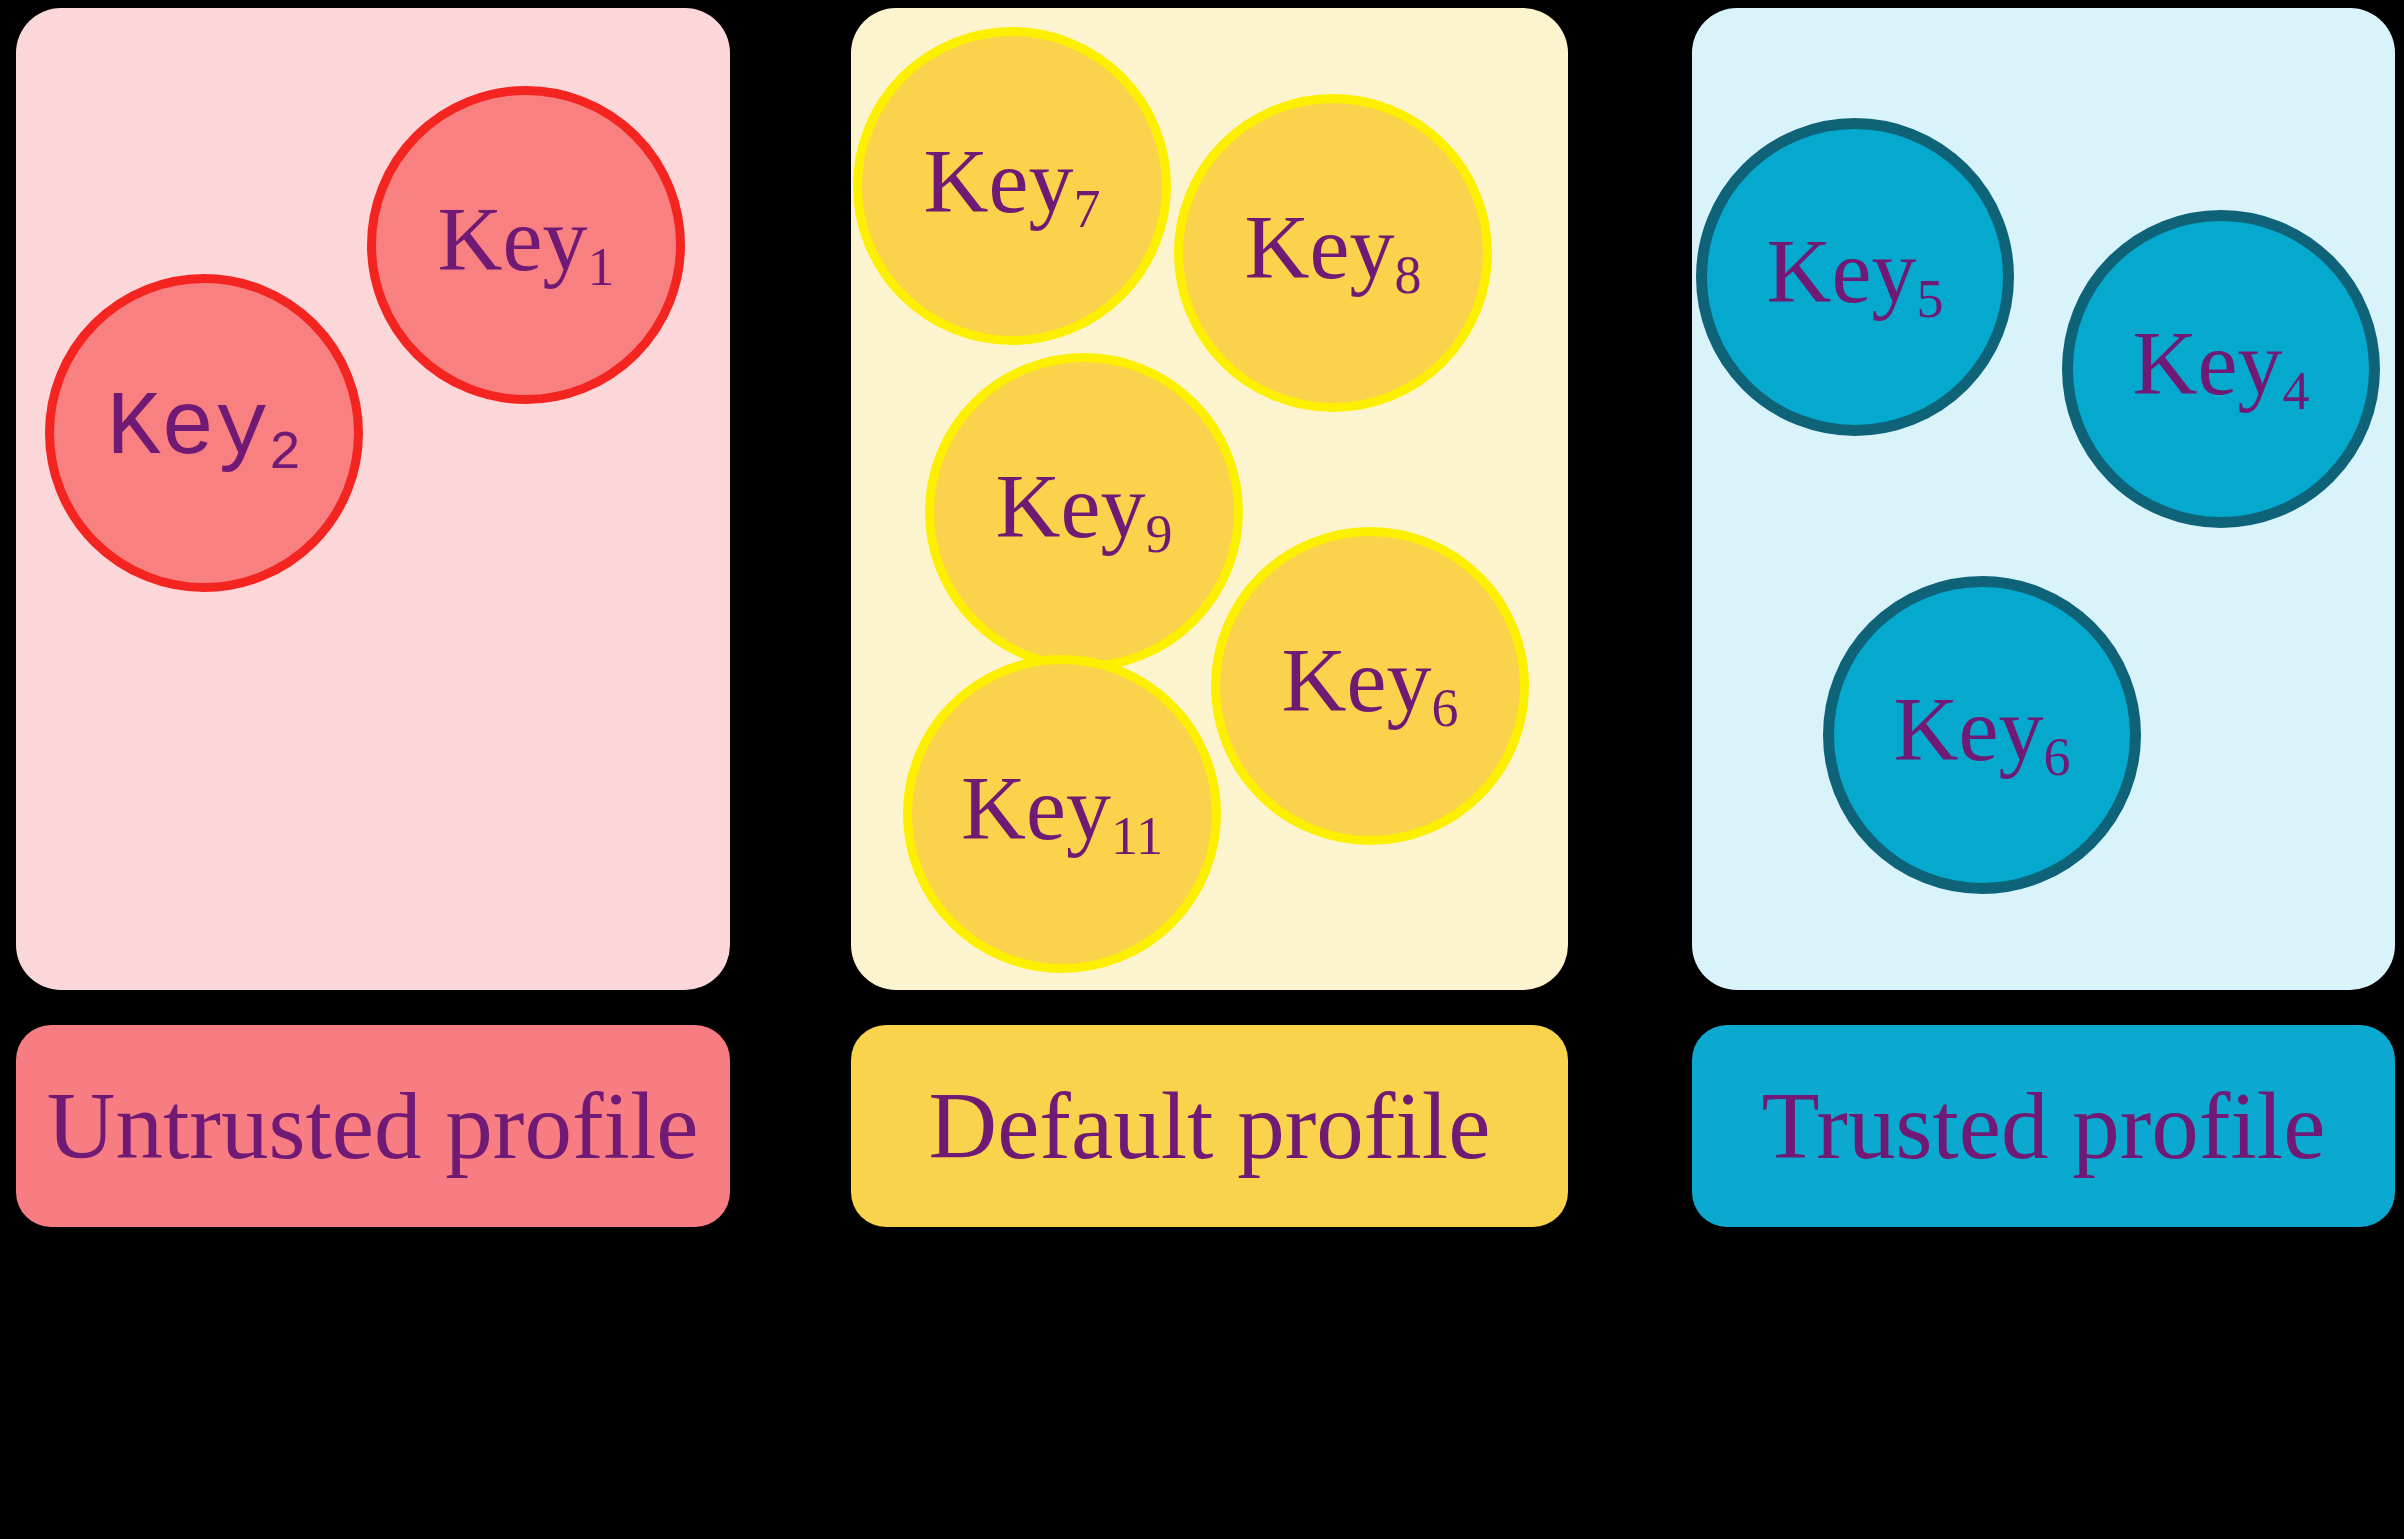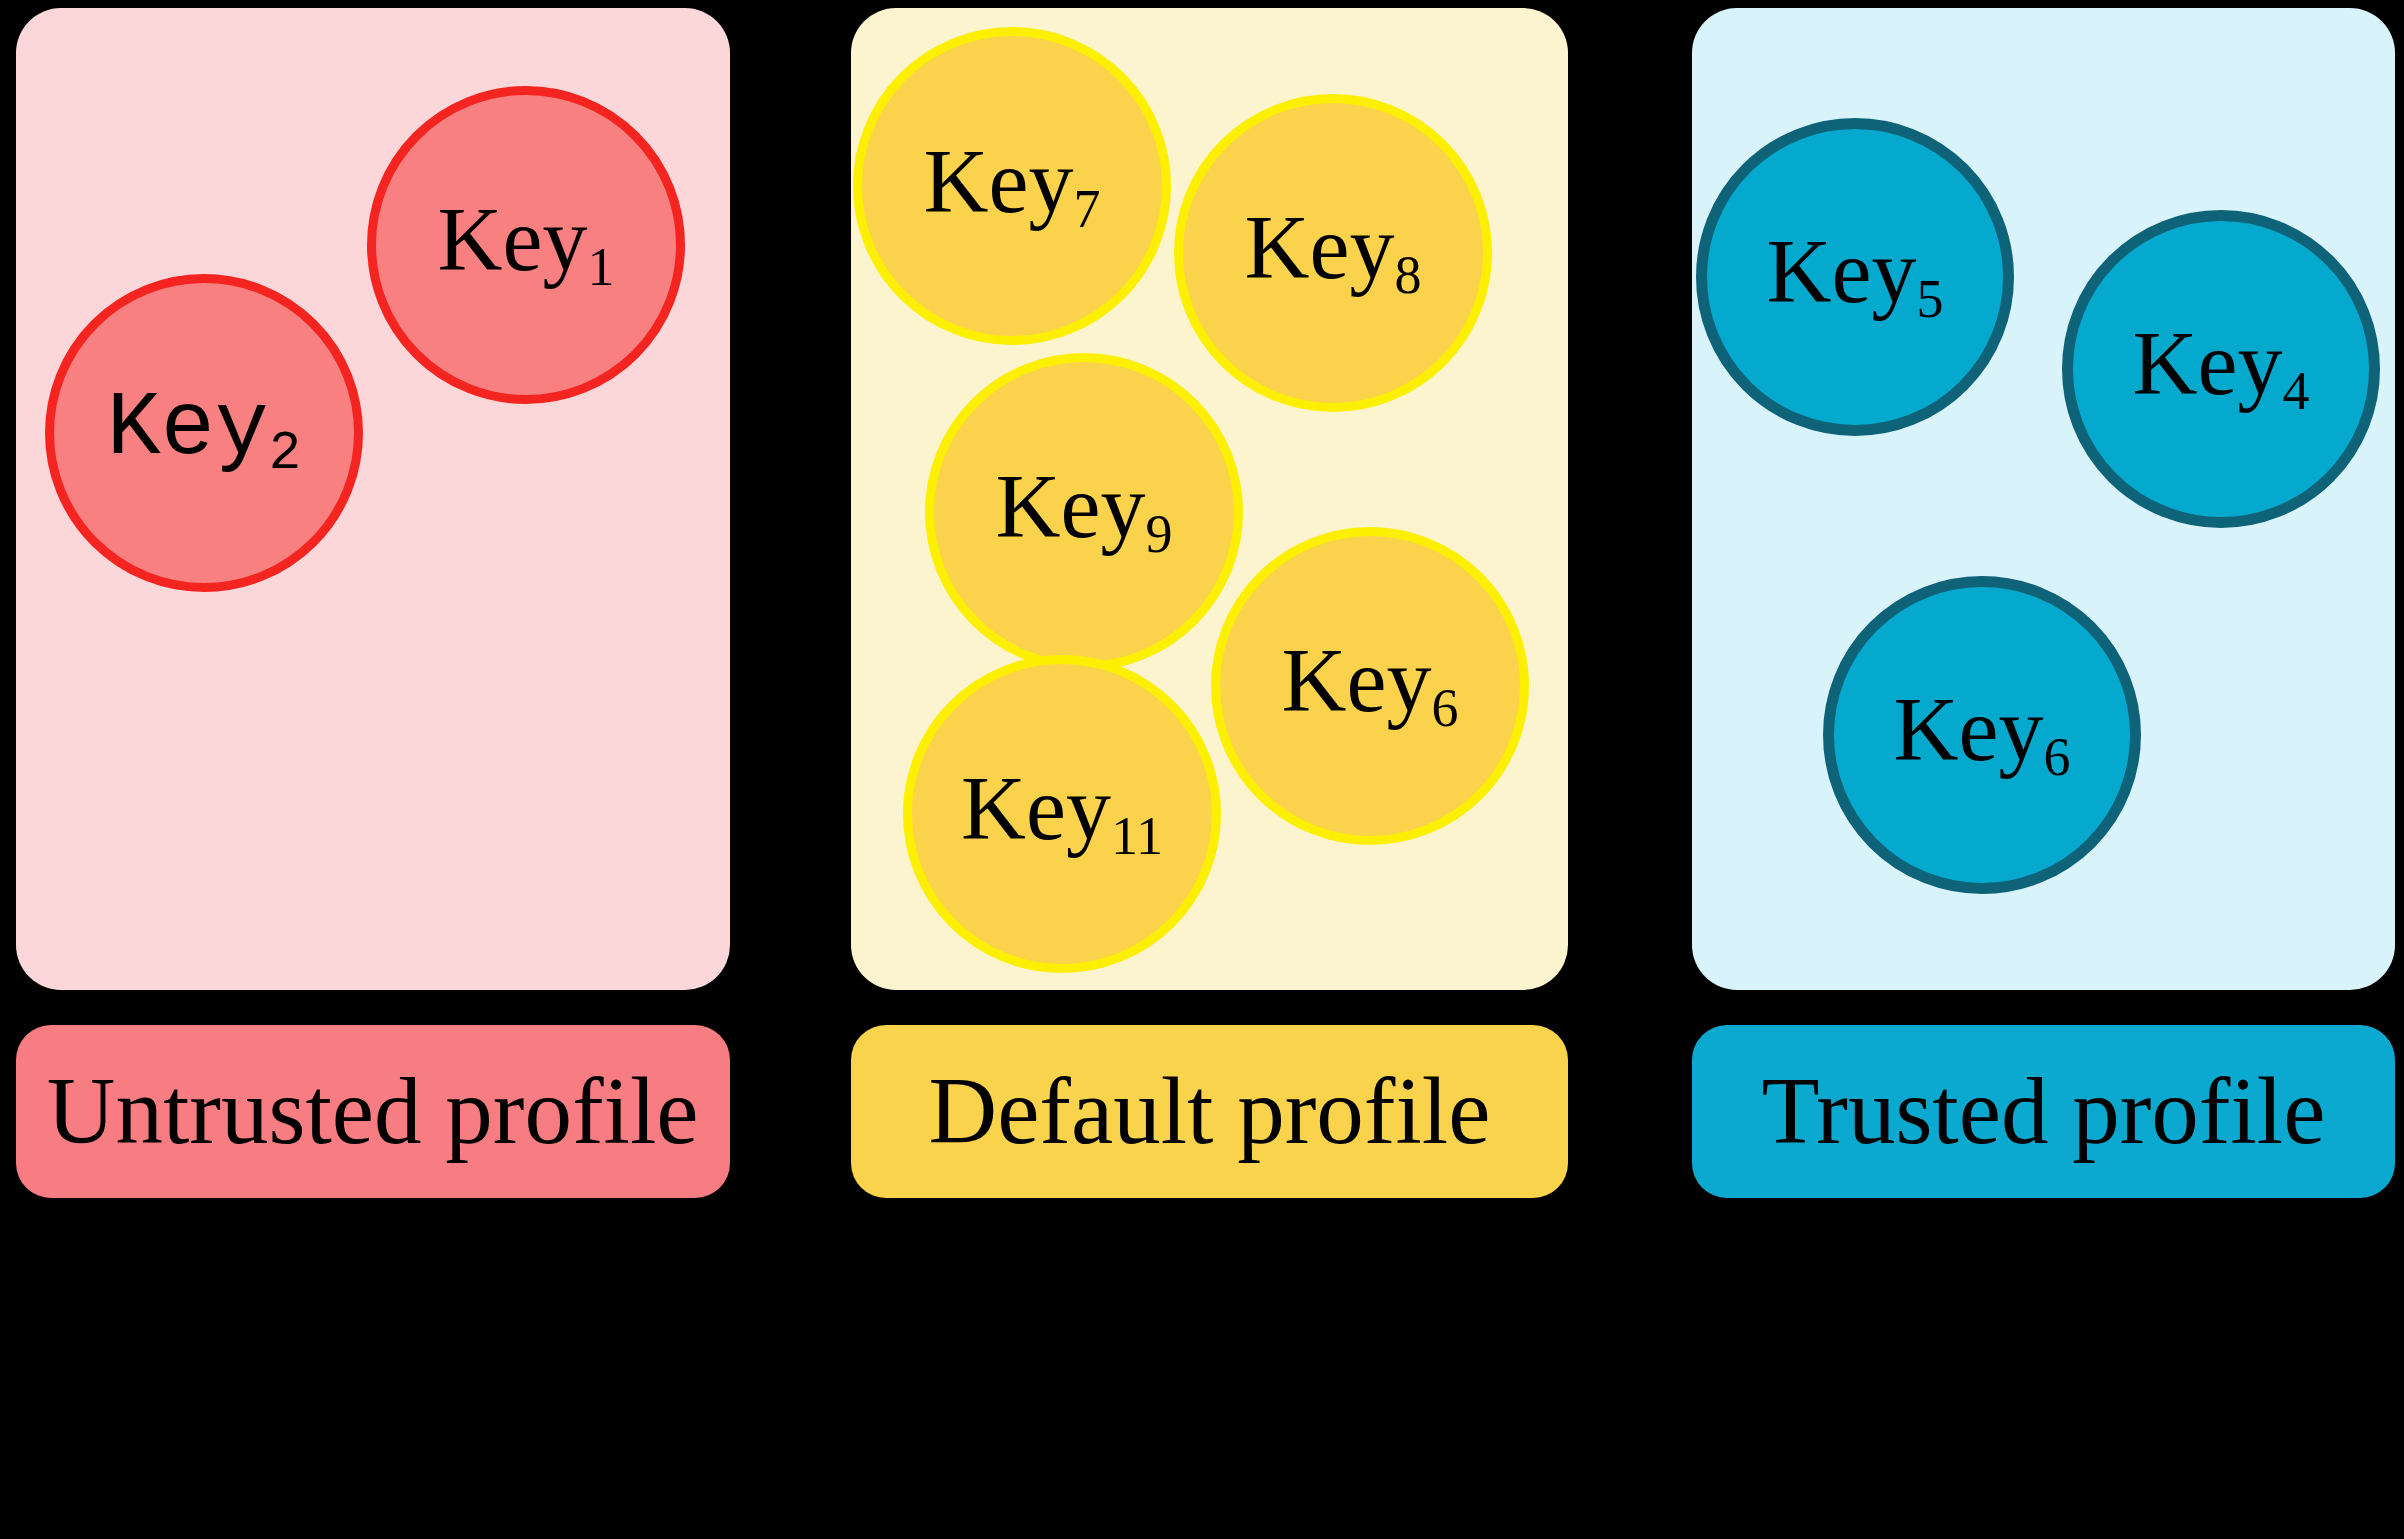--- a/index.html
+++ b/index.html
@@ -7,21 +7,21 @@
     padding: 0;
     background: #000000;
   }
   #canvas {
     position: relative;
     width: 2404px;
     height: 1540px;
     background: #000000;
     overflow: hidden;
     font-family: "Liberation Serif", "DejaVu Serif", serif;
-    color: #000000;
+    color: #701a75;
   }
   .panel {
     position: absolute;
     top: 7.8px;
     height: 982px;
     border-radius: 45px;
   }
   #panel-untrusted { left: 15.7px;   width: 714px; background: #FBD7D9; }
   #panel-default   { left: 851px;  width: 717px; background: #FCF3CF; }
   #panel-trusted   { left: 1692px; width: 703px; background: #D9F3FB; }
@@ -45,21 +45,21 @@
 
   .key-sub {
     font-size: 0.60em;
     line-height: 1;
     vertical-align: -0.28em;
   }
 
   .profile-label {
     position: absolute;
     top: 1025px;
-    height: 173px;
+    height: 202px;
     border-radius: 35px;
     display: flex;
     align-items: center;
     justify-content: center;
     font-size: 95px;
     line-height: 1;
     white-space: nowrap;
   }
   #label-untrusted { left: 15.7px;   width: 714px; background: #F87D82; }
   #label-default   { left: 851px;  width: 717px; background: #FAD34C; }

